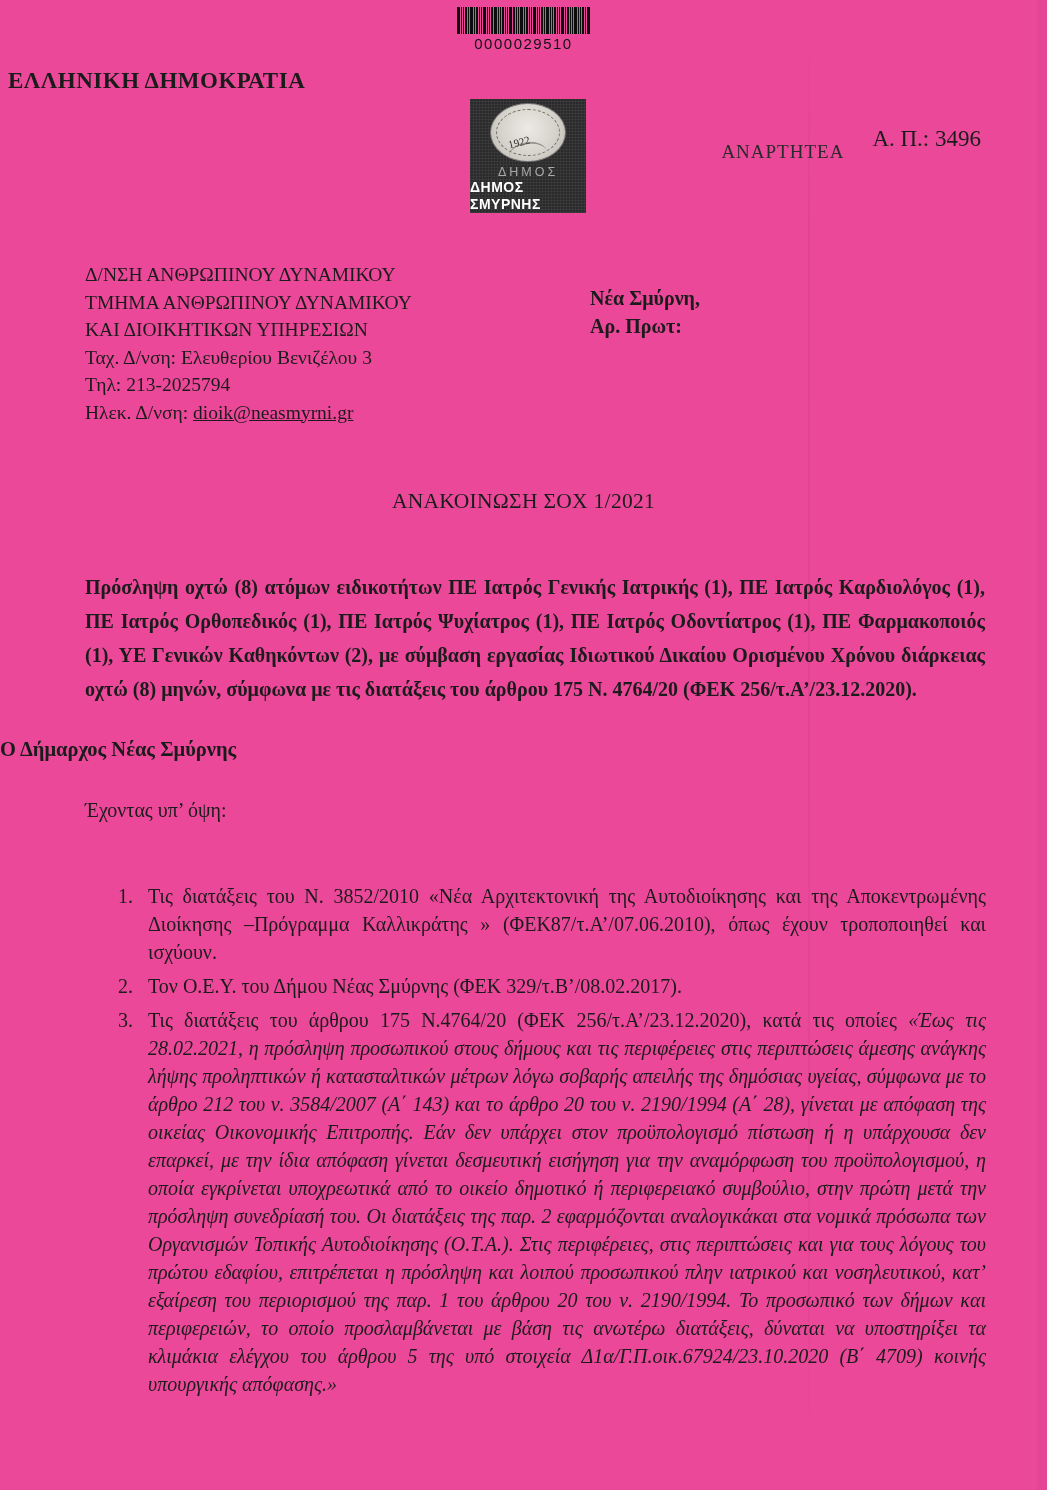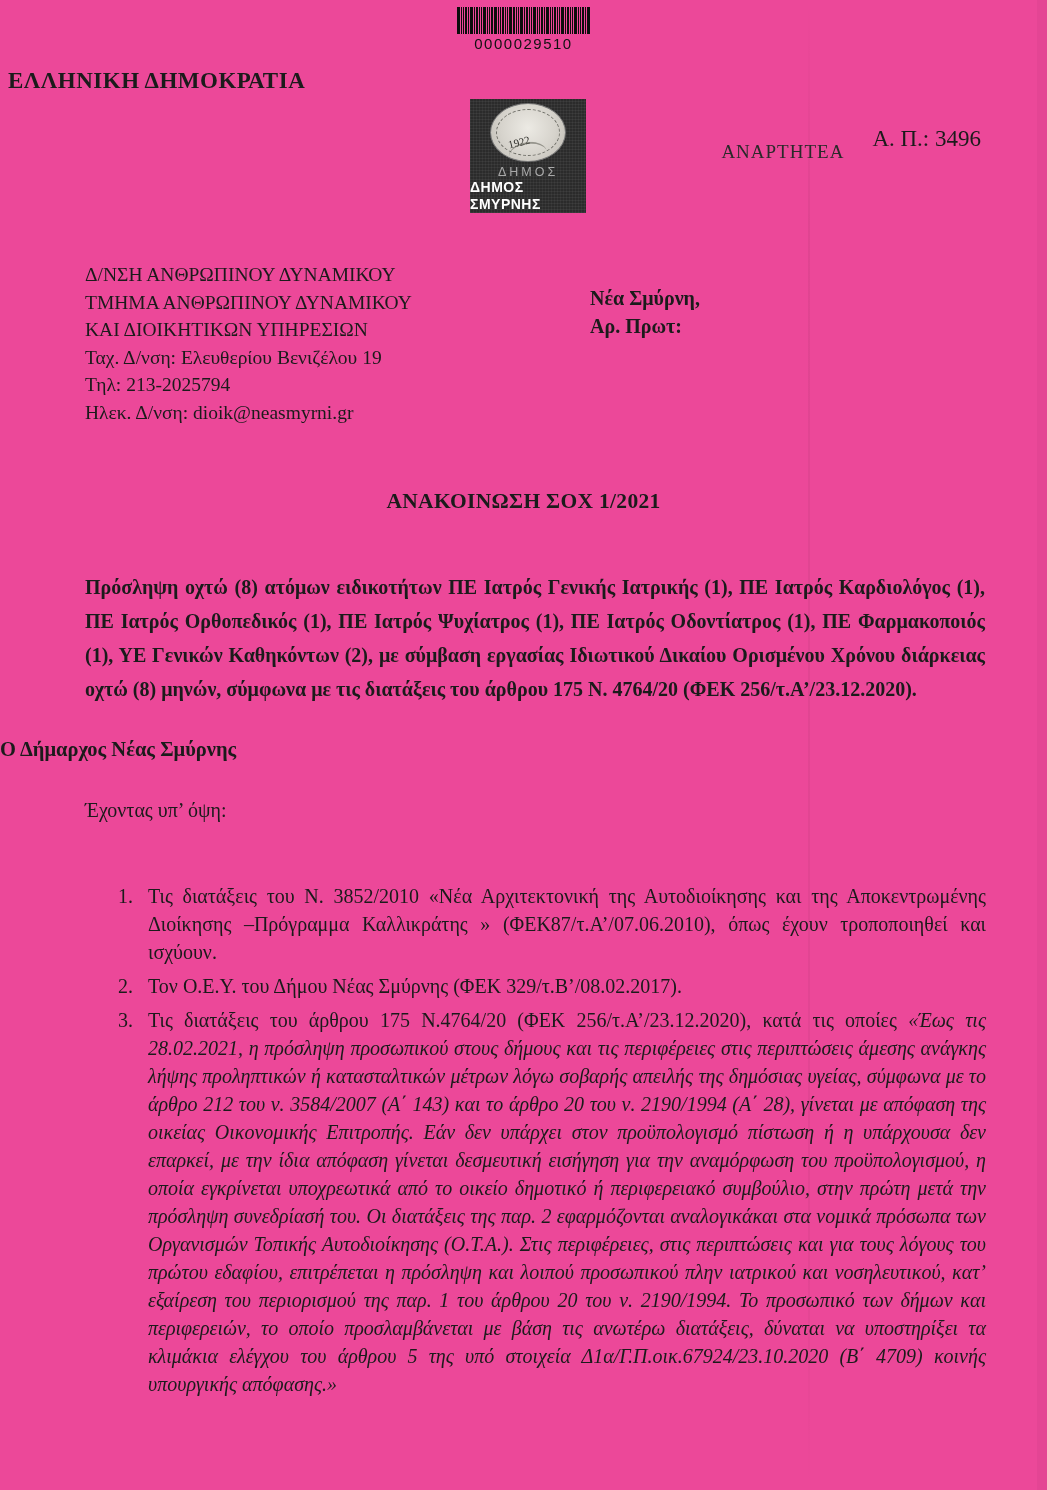--- a/index.html
+++ b/index.html
@@ -45,27 +45,27 @@
     border-top:2px solid rgba(90,90,80,0.55);transform:rotate(-8deg);}
   .seal-year{position:absolute;left:17px;top:32px;font-size:11px;color:#2e2e2a;transform:rotate(-14deg);
     font-family:"Liberation Serif","DejaVu Serif",serif;}
   .logo-demos{margin-top:3px;font-family:"Liberation Sans","DejaVu Sans",sans-serif;
     font-size:12.5px;letter-spacing:3px;color:#a9a9a9;line-height:14px;}
   .logo-neas{font-family:"Liberation Sans","DejaVu Sans",sans-serif;font-weight:bold;
     font-size:14px;letter-spacing:0.5px;color:#ffffff;line-height:17px;}
 
   
   .sender{position:absolute;left:85px;top:261px;font-size:19.5px;line-height:27.5px;}
-  .email-link{cursor:pointer;}
+  .email-link{text-decoration:underline;cursor:pointer;}
 
   
   .reference{position:absolute;left:590px;top:268px;font-weight:bold;font-size:20px;line-height:28px;margin-top:16px;}
 
   
-  .title{position:absolute;top:489px;left:0;width:100%;text-align:center;font-weight:bold;font-size:21.5px;letter-spacing:0.3px;}
+  .title{position:absolute;top:489px;left:0;width:100%;text-align:center;font-weight:normal;font-size:21.5px;letter-spacing:0.3px;}
   .intro{position:absolute;left:85px;top:570px;width:900px;font-weight:bold;font-size:20px;line-height:34px;
     text-align:justify;}
   .mayor-heading{position:absolute;top:738px;left:0;width:100%;text-align:left;font-weight:bold;font-size:20.5px;}
   .having-regard{position:absolute;left:85px;top:799px;font-size:20px;}
 
   
   .considerations{position:absolute;left:118px;top:882px;width:868px;}
   .c-item{display:flex;margin-bottom:6px;}
   .c-num{width:30px;flex:0 0 30px;font-size:20px;line-height:28px;}
   .c-text{flex:1;font-size:20px;line-height:28px;text-align:justify;}
@@ -151,21 +151,21 @@
 
   <div class="protocol-group">
     <span class="posted-label">ΑΝΑΡΤΗΤΕΑ</span>
     <span class="protocol-number">Α. Π.: 3496</span>
   </div>
 
   <div class="sender">
     <div>Δ/ΝΣΗ ΑΝΘΡΩΠΙΝΟΥ ΔΥΝΑΜΙΚΟΥ</div>
     <div>ΤΜΗΜΑ  ΑΝΘΡΩΠΙΝΟΥ ΔΥΝΑΜΙΚΟΥ</div>
     <div>ΚΑΙ ΔΙΟΙΚΗΤΙΚΩΝ ΥΠΗΡΕΣΙΩΝ</div>
-    <div>Ταχ. Δ/νση: Ελευθερίου Βενιζέλου 19</div>
+    <div>Ταχ. Δ/νση: Ελευθερίου Βενιζέλου 3</div>
     <div>Τηλ: 213-2025794</div>
     <div><span>Ηλεκ. Δ/νση: </span><a class="email-link">dioik@neasmyrni.gr</a></div>
   </div>
 
   <div class="reference">
     <div>Νέα Σμύρνη,</div>
     <div>Αρ. Πρωτ:</div>
   </div>
 
   <div class="title">ΑΝΑΚΟΙΝΩΣΗ ΣΟΧ 1/2021</div>

